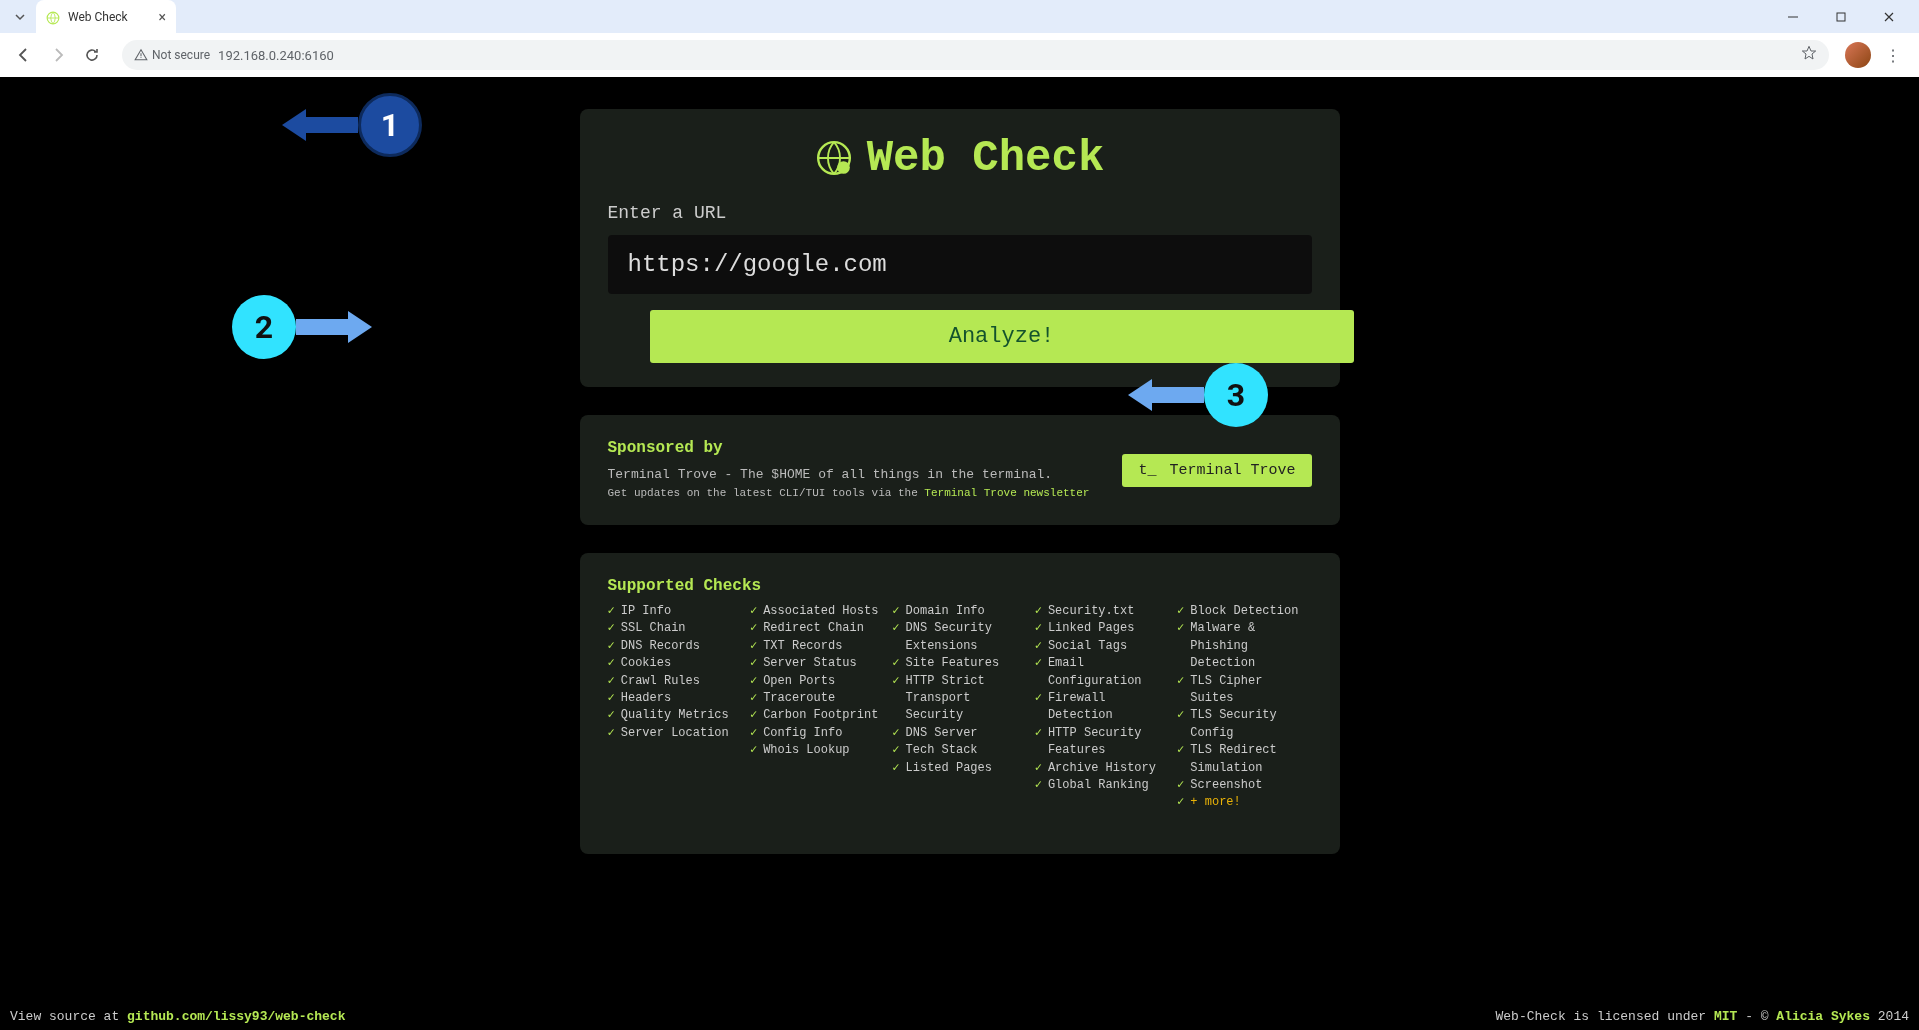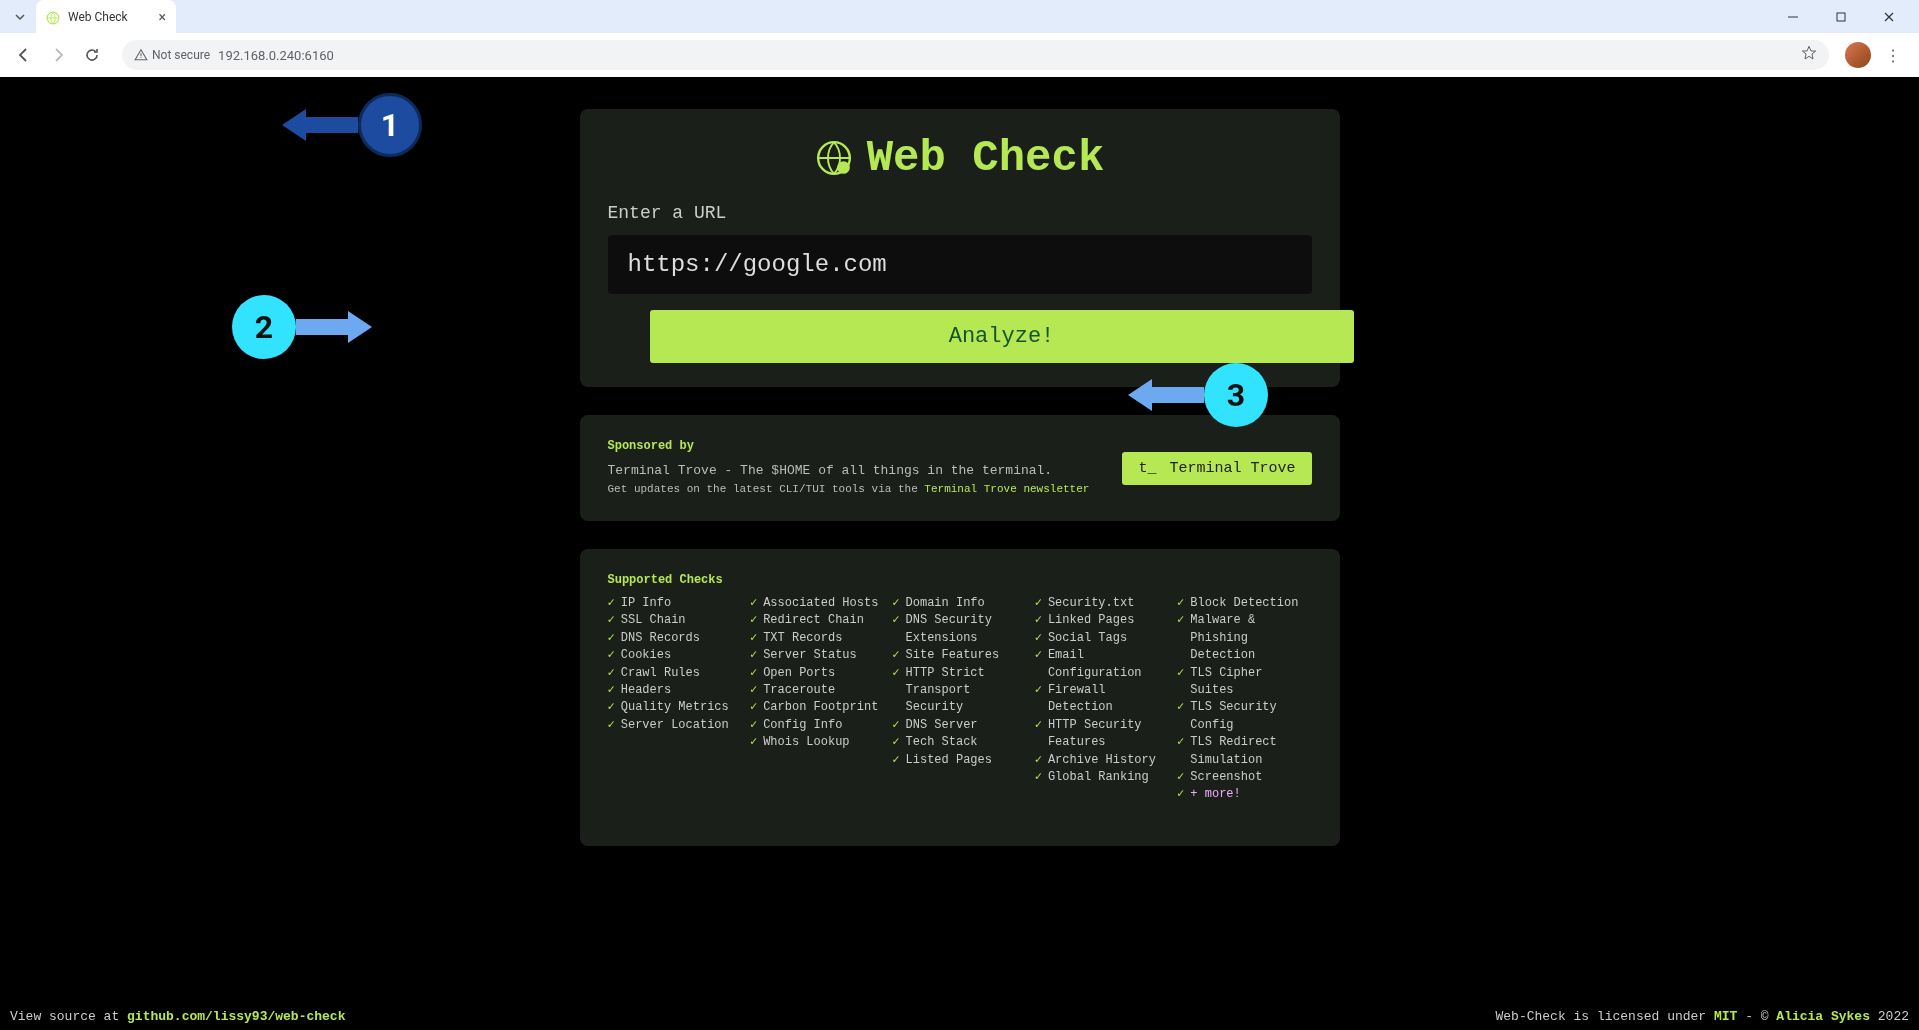--- a/index.html
+++ b/index.html
@@ -176,21 +176,21 @@
   margin-left: 42px;
 }
 .sponsor-card {
   display: flex;
   align-items: center;
   justify-content: space-between;
   margin-bottom: 28px;
 }
 .section-heading {
   font-family: 'Courier New', monospace;
-  font-size: 12px;
+  font-size: 16px;
   font-weight: bold;
   color: #b5e853;
   margin-bottom: 8px;
 }
 .sponsor-text {
   font-family: 'Courier New', monospace;
   font-size: 13px;
   color: #bbb;
   line-height: 1.5;
 }
@@ -221,21 +221,21 @@
 .check-item {
   display: flex;
   gap: 6px;
   font-family: 'Courier New', monospace;
   font-size: 12px;
   color: #ccc;
   line-height: 1.45;
   align-items: flex-start;
 }
 .check-tick { color: #b5e853; flex-shrink: 0; }
-.check-more { color: #f0abfc; }
+.check-more { color: #eab308; }
 .button-row {
   display: flex;
   gap: 28px;
 }
 .link-btn {
   flex: 1;
   background: #b5e853;
   border: none;
   border-radius: 3px;
   padding: 6px;
@@ -560,21 +560,21 @@
           </div>
         </div>
       </div>
   </div>
 
   <div class="footer">
     <div>
       <span>View source at </span><span class="footer-link">github.com/lissy93/web-check</span>
     </div>
     <div>
-      <span>Web-Check is licensed under </span><span class="footer-link">MIT</span><span> - © </span><span class="footer-link">Alicia Sykes</span><span> 2022</span>
+      <span>Web-Check is licensed under </span><span class="footer-link">MIT</span><span> - © </span><span class="footer-link">Alicia Sykes</span><span> 2014</span>
     </div>
   </div>
 
   <div class="annotation annot-1">
     <svg class="annot-arrow-l" viewBox="0 0 76 40">
         <path d="M0 20 L24 4 L24 12 L76 12 L76 28 L24 28 L24 36 Z"></path>
       </svg>
     <div class="annot-circle">1</div>
   </div>
   <div class="annotation annot-2">

